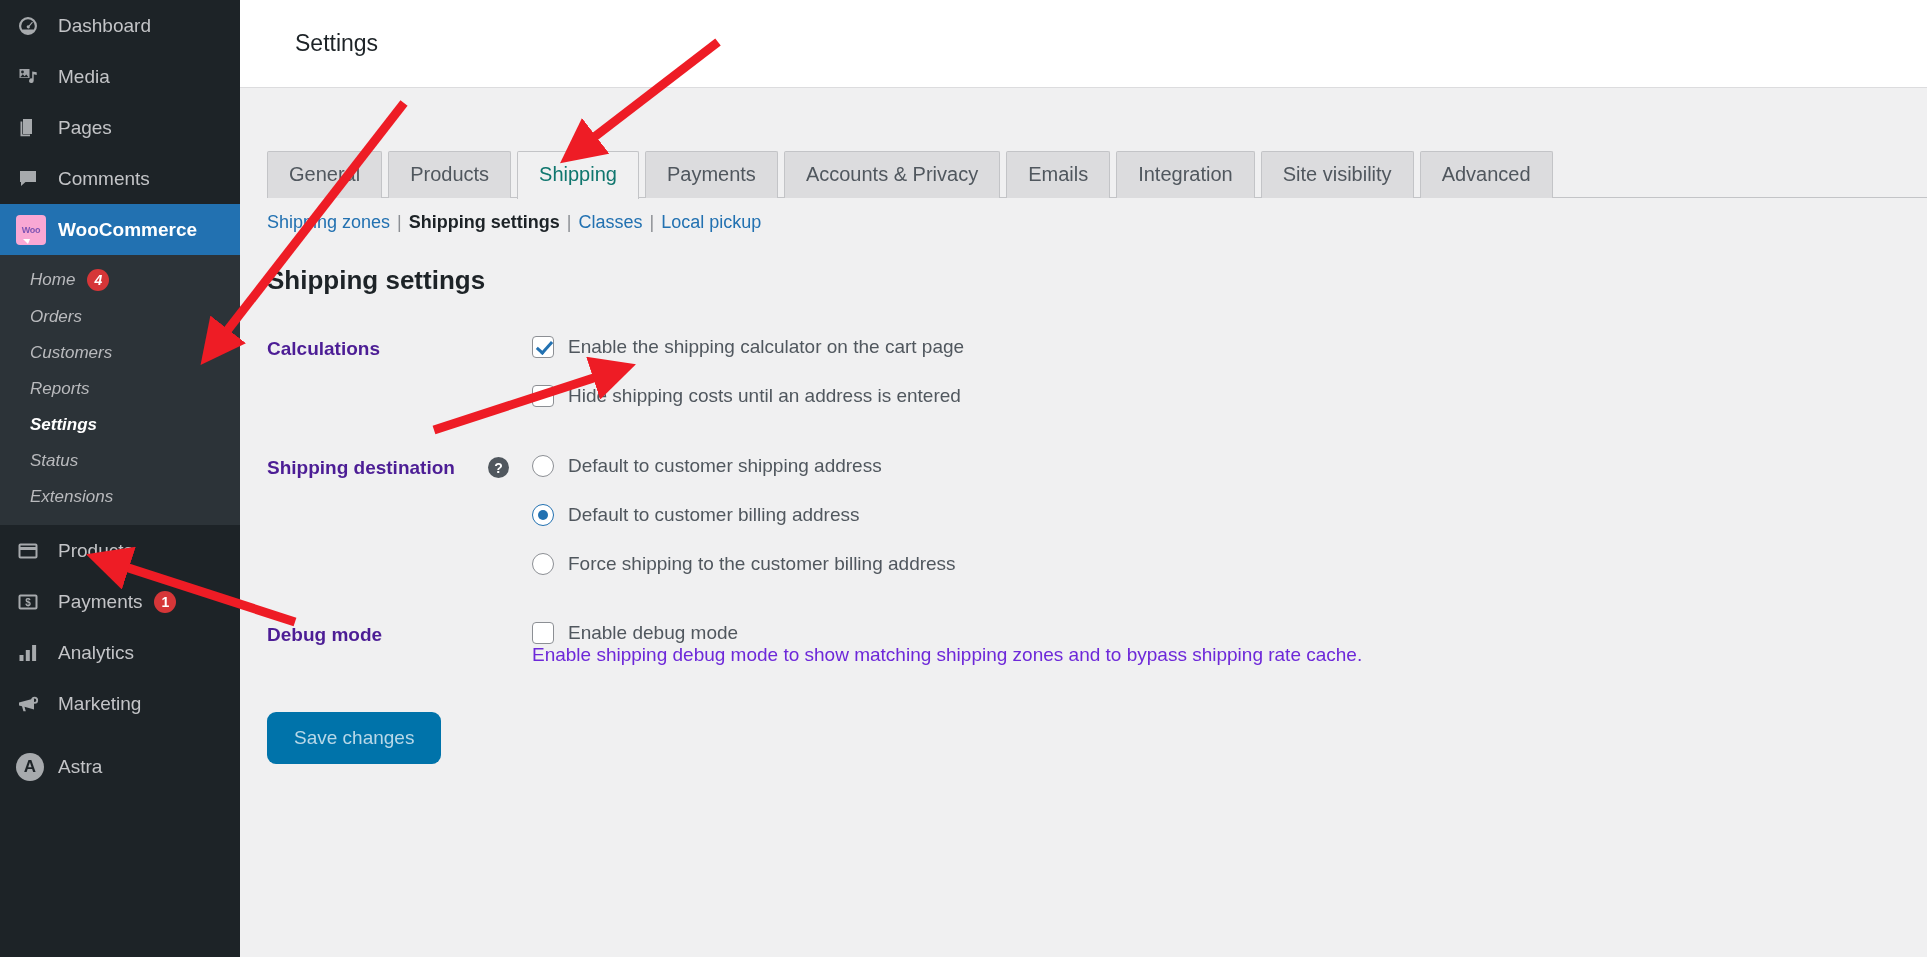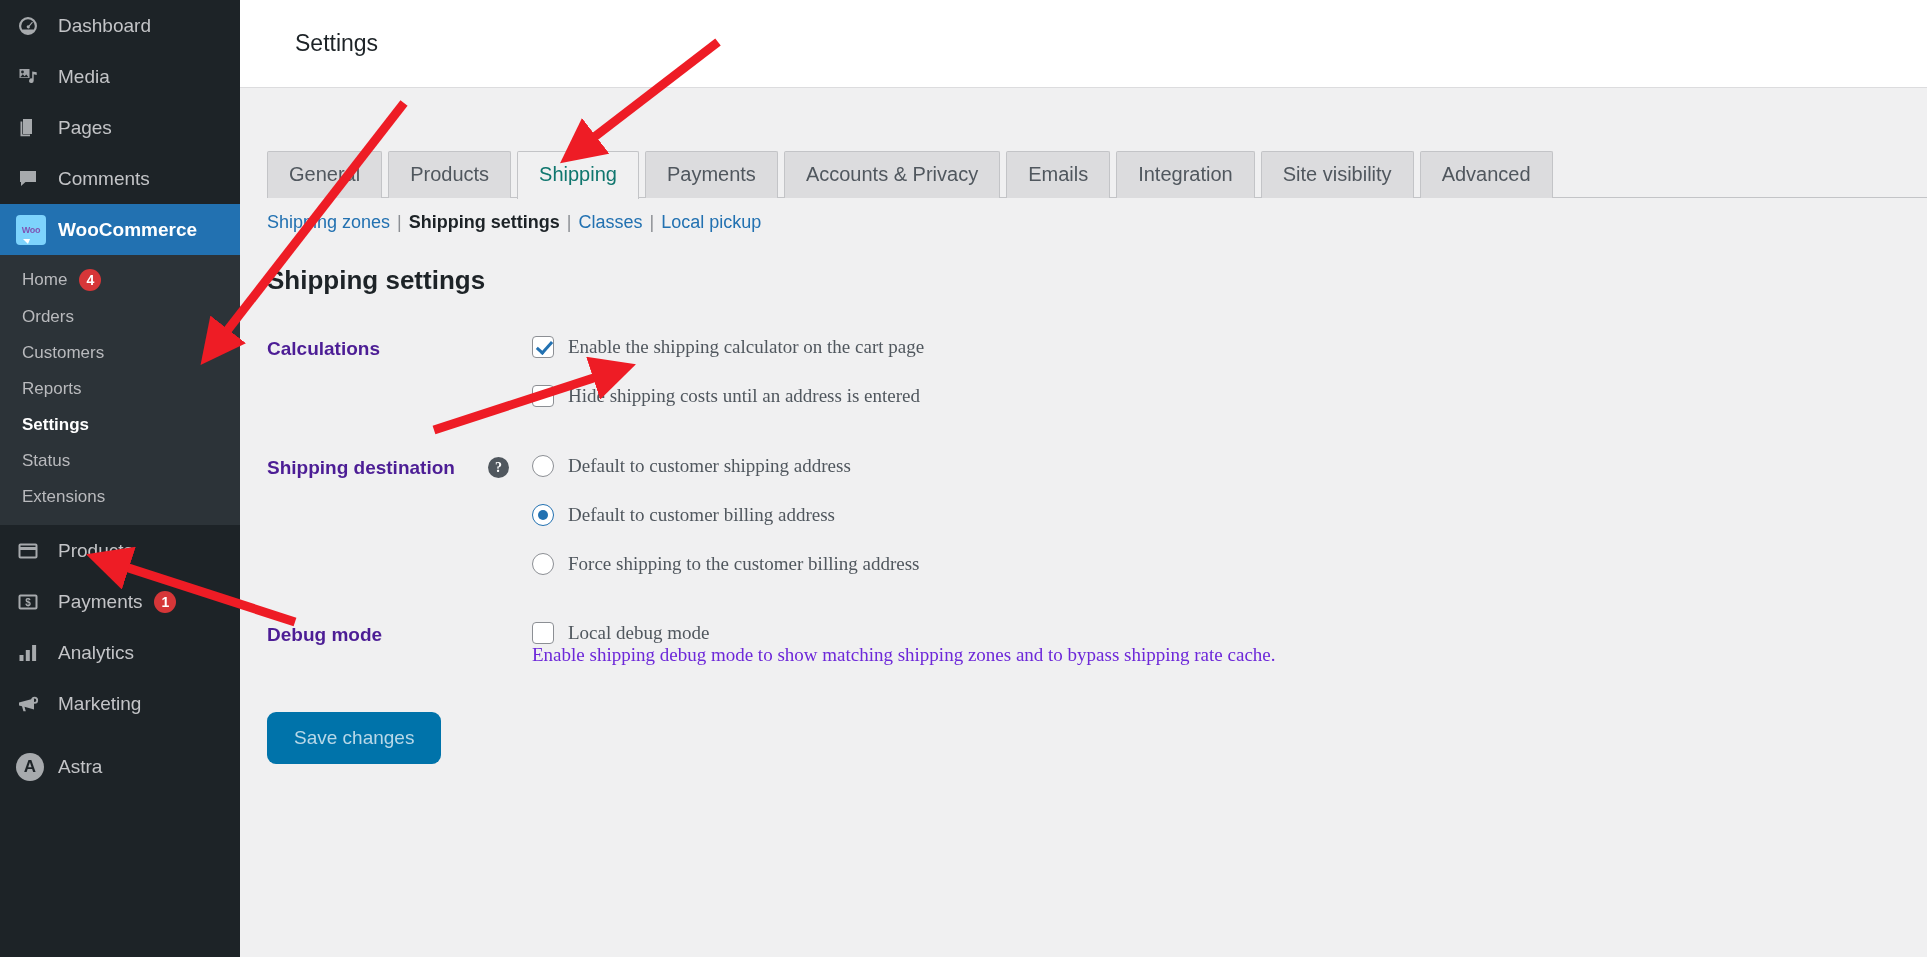--- a/index.html
+++ b/index.html
@@ -31,30 +31,30 @@
   .nav-item.current {
     background: #2271b1; color: #fff; font-weight: 600;
   }
   .nav-item.current .nicon { color: #fff; }
   .nav-item.current::after {
     content: ""; position: absolute; right: -8px; top: 50%;
     margin-top: -8px; border: 8px solid transparent;
     border-right-color: #f0f0f1;
   }
   .woo-badge {
-    width: 30px; height: 30px; background: #7dd3fc; border-radius: 4px;
+    width: 30px; height: 30px; background: #f9a8d4; border-radius: 4px;
     display:flex; align-items:center; justify-content:center;
     font-size: 9px; font-weight: 700; color: #7f54b3;
     letter-spacing: -0.3px; position: relative; text-align: right;
   }
   .woo-badge::after{
     content:""; position:absolute; bottom:-4px; left:7px;
     border:5px solid transparent; border-top-color:#fff; border-right-width:2px;
   }
-  #submenu { background: #2c3338; padding: 6px 0 10px 4px; }
+  #submenu { background: #2c3338; padding: 6px 0 10px 12px; font-style: italic; }
   .sub-item {
     display: flex; align-items: center;
     padding: 8px 0 8px 18px; font-size: 17px; color: #b9babd;
   }
   .sub-item.active { color: #fff; font-weight: 700; }
   .count-bubble {
     background: #d63638; color: #fff; border-radius: 11px;
     min-width: 22px; height: 22px; padding: 0 7px;
     font-size: 14px; font-weight: 600;
     display: inline-flex; align-items: center; justify-content: center;
@@ -106,21 +106,21 @@
   h2.section-title {
     font-size: 26px; color: #1d2327; font-weight: 700;
     margin-top: 32px;
   }
 
   .field-row { display: flex; margin-top: 40px; }
   .field-label {
     width: 265px; flex: 0 0 265px; font-size: 19px;
     font-weight: 700; color: #4c1d95; padding-top: 2px;
   }
-  .field-body { flex: 1; position: relative; font-family: Liberation Serif, serif; }
+  .field-body { flex: 1; position: relative; }
 
   .opt { display: flex; align-items: center; font-size: 19px; color: #50575e; }
   .opt + .opt { margin-top: 27px; }
   .opt .lbl { margin-left: 14px; }
 
   .cbox {
     width: 22px; height: 22px; flex:0 0 22px; background: #fff;
     border: 1px solid #8c8f94; border-radius: 4px;
     position: relative;
   }
@@ -354,21 +354,21 @@
           </label>
         </div>
       </div>
 
       
       <div class="field-row" style="margin-top:47px">
         <div class="field-label">Debug mode</div>
         <div class="field-body">
           <label class="opt">
             <span class="cbox"></span>
-            <span class="lbl">Local debug mode</span>
+            <span class="lbl">Enable debug mode</span>
           </label>
           <div class="desc">Enable shipping debug mode to show matching shipping zones and to bypass shipping rate cache.</div>
         </div>
       </div>
 
       <button class="save-btn">Save changes</button>
     </div>
   </div>
 
   <svg id="arrows" viewBox="0 0 1927 957">

